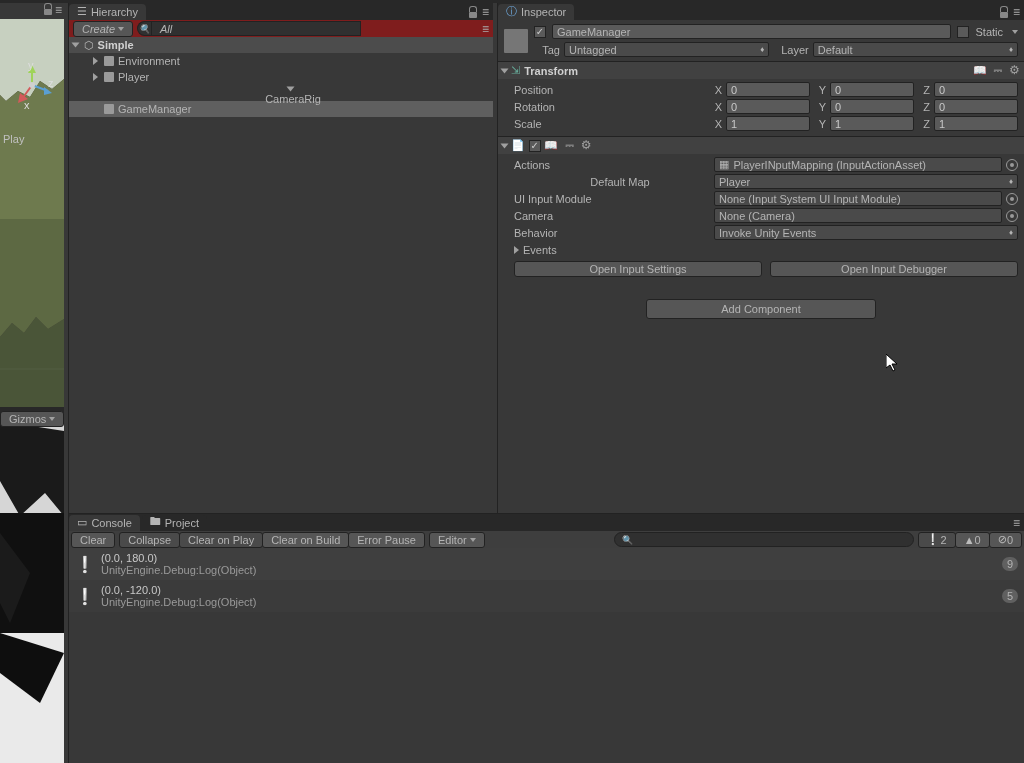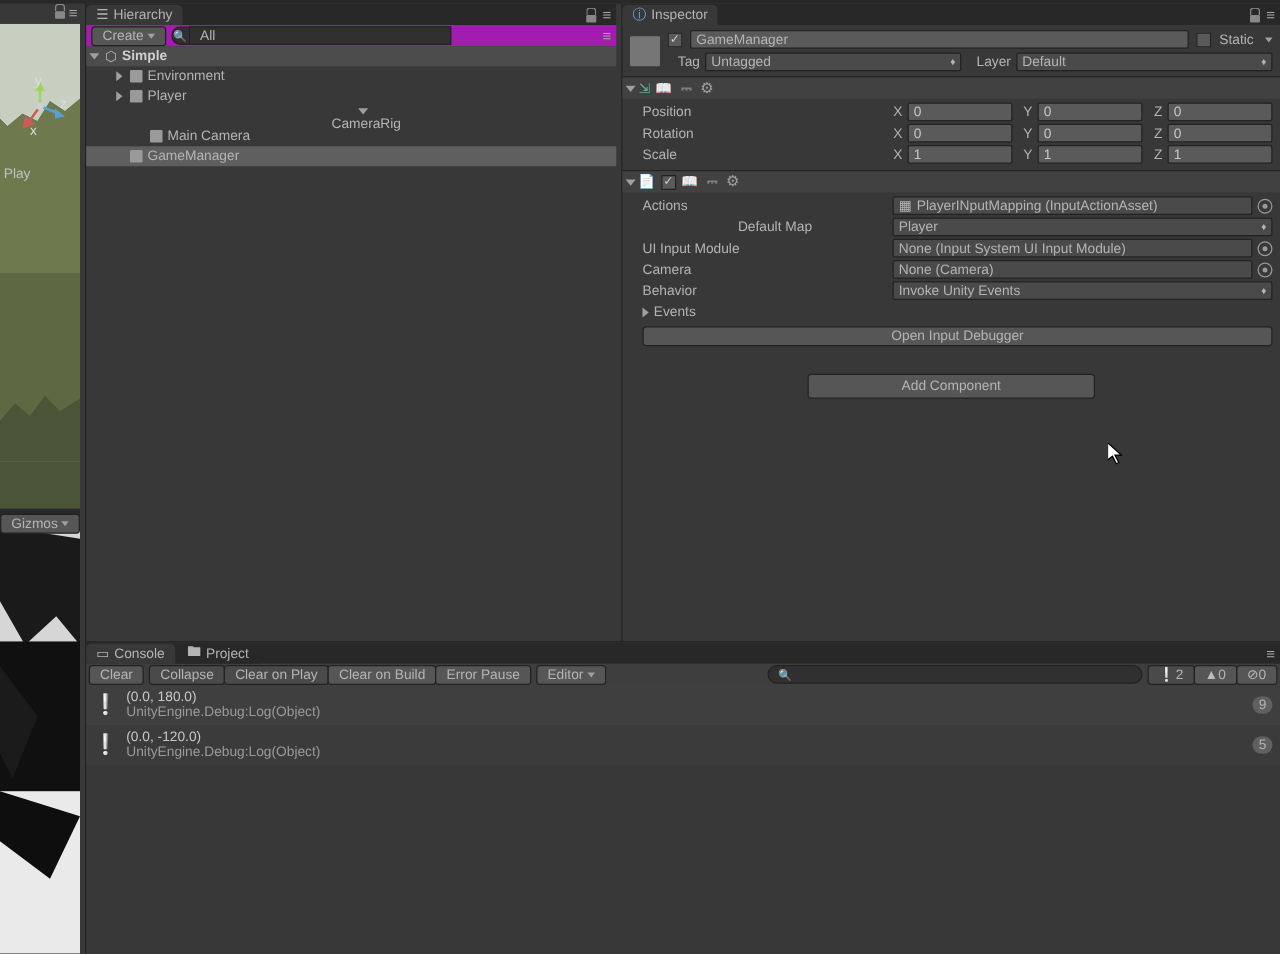--- a/index.html
+++ b/index.html
@@ -89,21 +89,21 @@
 <div style="position:absolute; left:68px; top:3px; width:425px; height:510px; background:#383838; border-left:1px solid #222;">
  <div class="panel-head">
    <div class="tab active">
         <span>☰</span>
         <span>Hierarchy</span>
       </div>
    <div style="flex:1"></div>
    <span class="padlock" style="margin-right:4px;"></span>
    <span class="menu-icon" style="margin-right:4px;"></span>
  </div>
- <div class="row" style="background:#a21caf; padding:2px 4px; gap:4px;">
+ <div class="row" style="background:#7f1d1d; padding:2px 4px; gap:4px;font-style:italic;">
    <div class="btn">
         <span>Create</span>
         <span class="dropdown-arrow"></span>
       </div>
    <div style="display:flex; align-items:center;">
      <div style="width:14px; height:15px; background:#303030; border:1px solid #222; border-right:none; border-radius:8px 0 0 8px; display:flex; align-items:center; justify-content:center;">
           <span style="font-size:9px;">🔍</span>
         </div>
      <div class="search-field" style="border-radius:0; width:210px;">
           <span>All</span>
@@ -126,25 +126,20 @@
       </div>
       <div class="hierarchy-row" style="padding-left: 24px;">
         <span class="foldout" style="margin-right:6px;"></span>
         <span class="cube-icon" style="margin-right:4px;"></span>
         <span>Player</span>
       </div>
       <div class="hierarchy-row" style="padding-left: 24px; flex-direction: column;">
         <span class="foldout open" style="margin-right:6px;"></span>
         <span class="cube-icon" style="margin-right:4px;"></span>
         <span>CameraRig</span>
-      </div>
-      <div class="hierarchy-row" style="padding-left: 40px;">
-        <span style="width:11px; display:inline-block;"></span>
-        <span class="cube-icon" style="margin-right:4px;"></span>
-        <span>Main Camera</span>
       </div>
       <div class="hierarchy-row selected" style="padding-left: 24px;">
         <span style="width:11px; display:inline-block;"></span>
         <span class="cube-icon" style="margin-right:4px;"></span>
         <span>GameManager</span>
       </div>
     </div>
 </div>
 
 <div style="position:absolute; left:497px; top:3px; width:527px; height:510px; background:#383838; border-left:1px solid #222;">
@@ -182,20 +177,21 @@
             <span style="font-size:8px;">♦</span>
           </div>
      </div>
    </div>
  </div>
 
  <div style="border-top:1px solid #222;">
    <div class="row" style="background:#414141; padding:0 4px; gap:4px;">
      <span class="foldout open"></span>
      <span style="color:#6a9;">⇲</span>
+     <b style="color:#d0d0d0; flex:1;">Transform</b>
      <span style="width:14px; text-align:center;">📖</span>
      <span style="width:14px; text-align:center;">⎓</span>
      <span class="gear"></span>
    </div>
    <div id="transform-rows" style="padding:2px 6px 4px 16px;">
         <div class="row" style="gap: 4px;">
           <span style="width:192px;">Position</span>
           <span style="width:12px; text-align:right;">X</span>
           <div class="field" style="flex:1;">0</div>
           <span style="width:12px; text-align:right;">Y</span>
@@ -269,20 +265,23 @@
             <span>Invoke Unity Events</span>
             <span style="font-size:8px;">♦</span>
           </div>
      </div>
      <div class="row" style="gap:4px;">
        <span class="foldout"></span>
        <span>Events</span>
      </div>
      <div class="row" style="gap:8px; margin-top:2px;">
        <div class="btn" style="flex:1; justify-content:center;">
+            <span>Open Input Settings</span>
+          </div>
+       <div class="btn" style="flex:1; justify-content:center;">
             <span>Open Input Debugger</span>
           </div>
      </div>
    </div>
  </div>
  <div style="display:flex; justify-content:center; margin-top:18px;">
    <div class="btn" style="width:230px; height:20px; justify-content:center; font-size:12px;">
         <span>Add Component</span>
       </div>
  </div>

